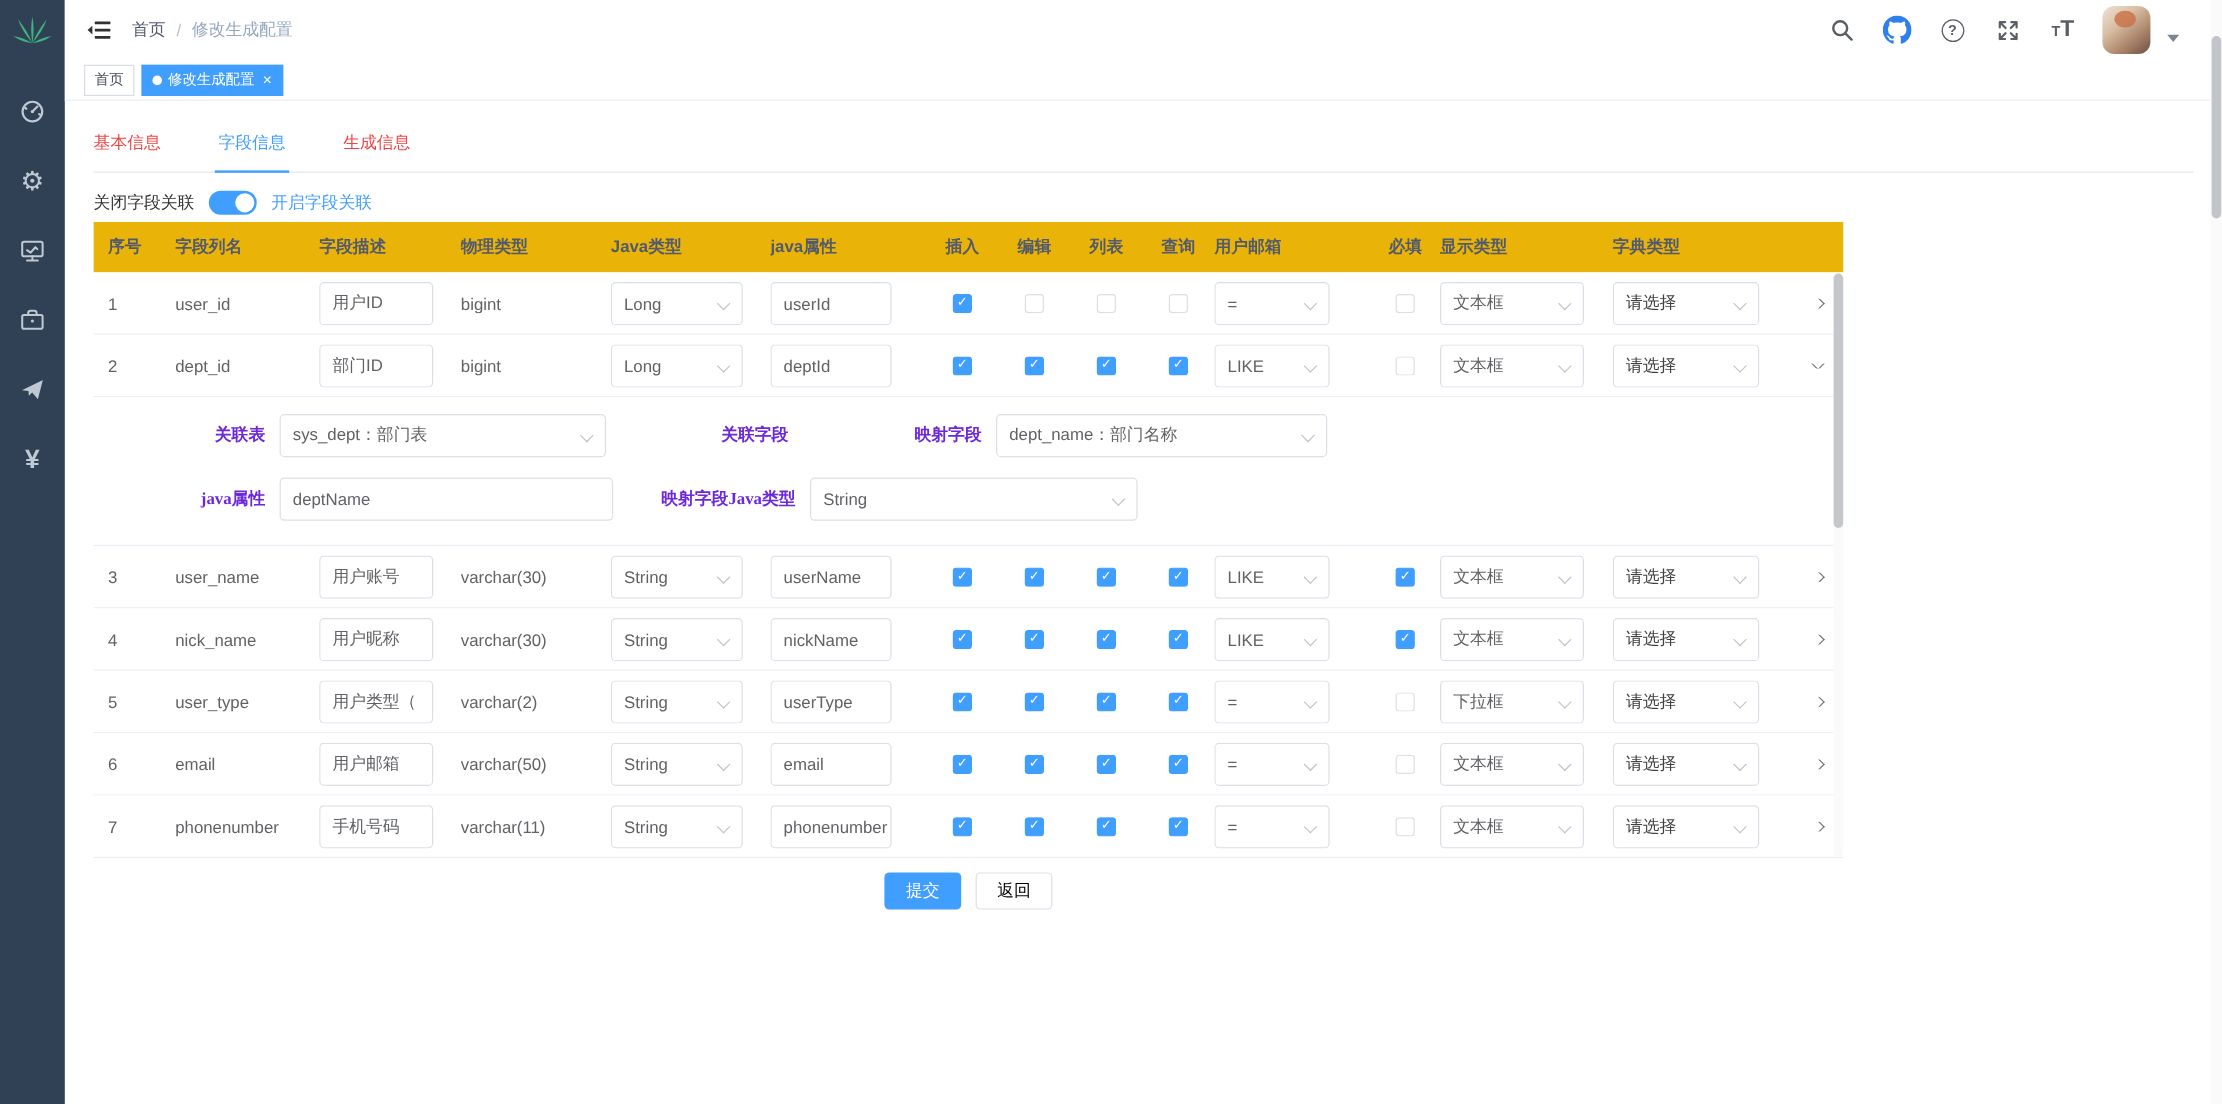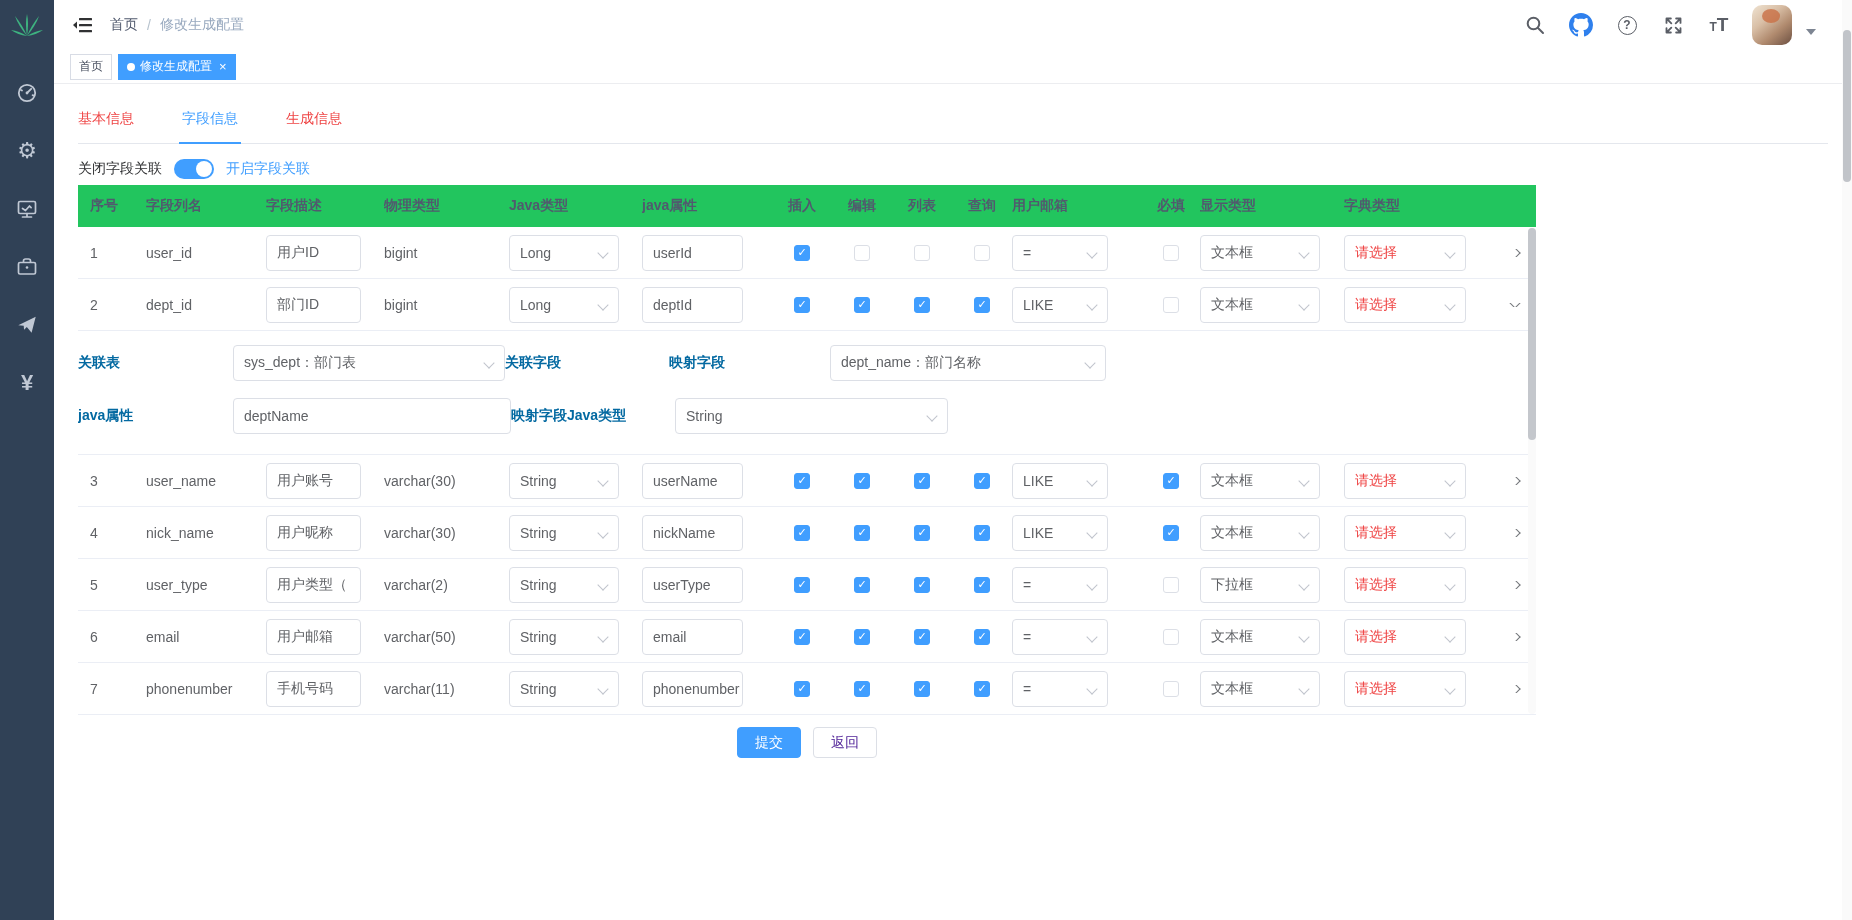--- a/index.html
+++ b/index.html
@@ -46,21 +46,21 @@
   .tab.active { color:#409EFF; }
   .tab.active::after { content:''; position:absolute; left:-3px; right:-3px; bottom:-1px; height:2px; background:#409EFF; }
 
   .toggle-row { display:flex; align-items:center; gap:12px; margin:15px 0 4px; font-size:14px; color:#303133; }
   .switch { width:40px; height:20px; border-radius:10px; background:#409EFF; position:relative; cursor:pointer; flex-shrink:0; }
   .switch .knob { position:absolute; right:2px; top:2px; width:16px; height:16px; border-radius:50%; background:#fff; }
   .on-label { color:#409EFF; }
 
   
   .gen-table { position:relative; margin-top:6px; width:1458px; font-size:14px; color:#606266; }
-  .t-head { display:flex; align-items:center; height:42px; background:#22c55e; color:#515a6e; font-weight:bold; padding-left:12px; }
+  .t-head { display:flex; align-items:center; height:42px; background:#eab308; color:#515a6e; font-weight:bold; padding-left:12px; }
   .t-row { display:flex; align-items:center; height:52px; border-bottom:1px solid #ebeef5; padding-left:12px; background:#fff; }
   .hc, .tc { display:flex; align-items:center; overflow:hidden; white-space:nowrap; }
   .c-index { width:56px; }
   .c-colname { width:120px; }
   .c-desc { width:118px; }
   .c-phys { width:125px; }
   .c-jtype { width:133px; }
   .c-jfield { width:130px; }
   .c-chk { width:60px; justify-content:center; }
   .c-qtype { width:130px; }
@@ -68,50 +68,50 @@
   .c-htype { width:144px; }
   .c-dict { width:150px; }
   .c-expand { width:42px; justify-content:center; }
 
   .inp { height:36px; border:1px solid #dcdfe6; border-radius:4px; background:#fff; color:#606266;
     display:flex; align-items:center; padding:0 10px; white-space:nowrap; overflow:hidden; }
   .sel { height:36px; border:1px solid #dcdfe6; border-radius:4px; background:#fff; color:#606266;
     display:flex; align-items:center; padding:0 26px 0 10px; position:relative; white-space:nowrap; overflow:hidden; cursor:pointer; }
   .sel::after { content:''; position:absolute; right:11px; top:13px; width:7px; height:7px;
     border-right:1.5px solid #c0c4cc; border-bottom:1.5px solid #c0c4cc; transform:rotate(45deg); }
-  .ph { color:#ef4444; }
+  .ph { color:#404040; }
   .w-desc { width:95px; }
   .w-jtype { width:110px; }
   .w-jfield { width:101px; }
   .w-qtype { width:96px; }
   .w-htype { width:120px; }
   .w-dict { width:122px; }
 
   .cb { width:16px; height:16px; border:1px solid #dcdfe6; border-radius:3px; background:#fff;
     display:flex; align-items:center; justify-content:center; cursor:pointer; font-size:11px; color:#fff; line-height:1; }
   .cb.checked { background:#409EFF; border-color:#409EFF; }
 
   .arr { width:8px; height:8px; border-right:1.7px solid #73767a; border-bottom:1.7px solid #73767a; display:inline-block; cursor:pointer; }
   .arr.right { transform:rotate(-45deg); }
   .arr.down { transform:rotate(45deg); margin-top:-4px; }
 
   
   .expand-panel { border-bottom:1px solid #ebeef5; padding:14px 0 20px; background:#fff; }
   .ep-row { display:flex; align-items:center; height:36px; }
   .ep-row + .ep-row { margin-top:17px; }
-  .ep-label { text-align:left; padding-right:12px; font-weight:bold; color:#0369a1; font-size:14px; white-space:nowrap; overflow:hidden; }
+  .ep-label { text-align:right; padding-right:12px; font-weight:bold; color:#6d28d9; font-size:14px; white-space:nowrap; overflow:hidden;font-family:Liberation Serif, serif; }
   .ep-f { flex-shrink:0; }
 
   
   .t-scroll { position:absolute; right:0; top:43px; bottom:1px; width:8px; background:#fafafa; border-radius:4px; }
   .t-thumb { position:absolute; top:0; left:0; width:8px; height:212px; background:#c4c7cc; border-radius:4px; cursor:pointer; }
 
   
   .footer { width:1458px; display:flex; justify-content:center; gap:12px; margin-top:12px; }
-  .btn { height:31px; padding:0 17px; border-radius:4px; font-size:14px; border:1px solid #dcdfe6; background:#fff; color:#4c1d95; cursor:pointer; font-family:inherit; }
+  .btn { height:31px; padding:0 17px; border-radius:4px; font-size:14px; border:1px solid #dcdfe6; background:#fff; color:#000000; cursor:pointer; font-family:inherit; }
   .btn.primary { background:#409EFF; border-color:#409EFF; color:#fff; }
 
   
   .page-scrollbar { position:absolute; right:0; top:0; width:10px; height:100%; background:#fafafa; }
   .page-thumb { position:absolute; top:30px; right:1px; width:8px; height:152px; background:#c1c4c9; border-radius:4px; cursor:pointer; }
 </style>
 </head>
 <body>
 
 <div class="app">

